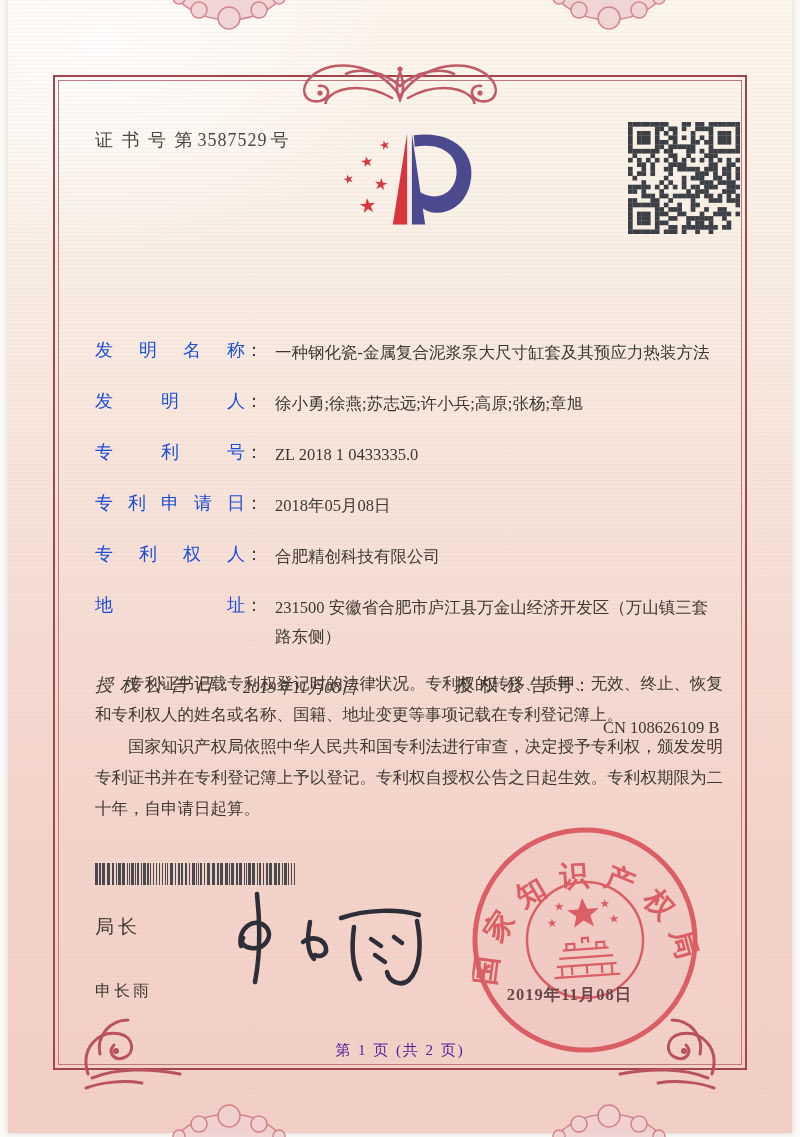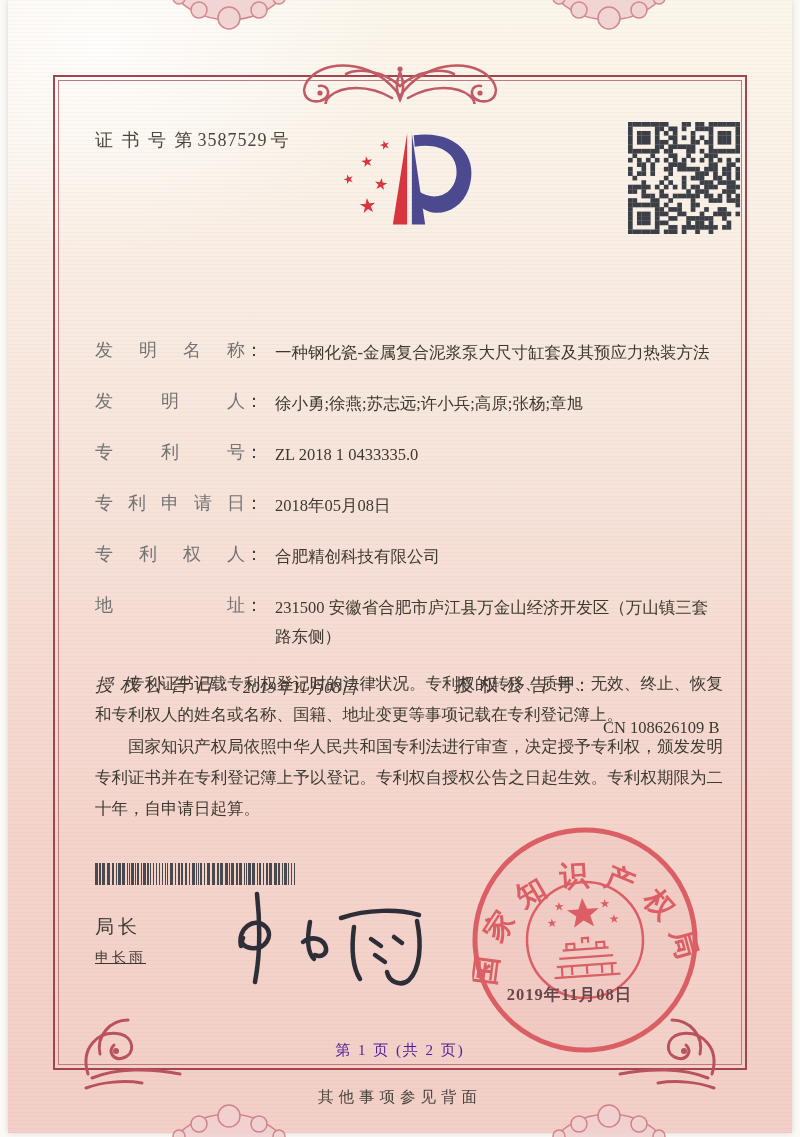--- a/index.html
+++ b/index.html
@@ -29,38 +29,38 @@
     left:0;top:244px;width:100%;margin:0;text-align:center;
     font-size:40px;font-weight:700;color:#3e3e41;
     letter-spacing:27px;padding-left:27px;box-sizing:border-box;
   }
 
   .fields{left:95px;top:338px;width:625px;}
   .frow{display:flex;align-items:flex-start;margin-bottom:22px;color:#3f3a32;}
   .flabel{
     display:inline-block;width:150px;flex:0 0 150px;
     text-align:justify;text-align-last:justify;
-    font-size:18px;color:#737373;
+    font-size:18px;color:#1d4ed8;
   }
   .fcolon{font-size:18px;flex:0 0 auto;color:#423c33;}
   .fvalue{margin-left:12px;width:470px;font-size:16.5px;line-height:29px;color:#3c3830;}
   .grant-row{position:relative;height:26px;}
   .gpair{position:absolute;top:0;display:flex;align-items:flex-start;}
   .gpair .flabel2{display:inline-block;width:118px;flex:0 0 118px;text-align:justify;text-align-last:justify;font-size:18px;color:#423c33;}
   .g1{left:0;font-style:italic;} .g2{left:360px;}
 
   .paras{left:95px;top:668px;width:628px;color:#3e3a32;}
   .paras p{margin:0 0 1px 0;font-size:16.5px;line-height:31px;text-indent:2em;text-align:justify;}
 
   .barcode{left:95px;top:863px;width:210px;height:22px;display:flex;align-items:stretch;}
   .barcode span{display:block;background:#4a494d;}
 
   .officer{left:95px;color:#3c3832;}
   .officer-title{top:914px;font-size:19px;letter-spacing:4px;font-family:Liberation Serif, serif;}
-  .officer-name{top:949px;font-size:14px;letter-spacing:3px;text-decoration:underline;}
+  .officer-name{top:981px;font-size:16px;letter-spacing:3px;}
 
   .sig{left:213px;top:884px;}
 
   .seal{left:470px;top:825px;width:230px;height:230px;transform:rotate(-4deg);opacity:0.92;}
   .seal-date{left:492px;top:984px;width:155px;text-align:center;font-size:16.5px;color:#69464a;letter-spacing:1px;font-weight:600;}
 
   .page-no{left:0;top:1041px;width:100%;text-align:center;font-size:15px;color:#4c1d95;letter-spacing:2px;}
   .back-note{left:0;top:1087px;width:100%;text-align:center;font-size:15.5px;color:#4a453d;letter-spacing:5px;}
 
   .lace{opacity:0.9;}
@@ -656,14 +656,13 @@
         <path d="M92,124 h46 M88,132 h54 M85,140 h60"></path>
         <path d="M96,124 v-6 h8 v6 M134,124 v-6 h-8 v6 M112,118 v-5 h6 v5"></path>
         <path d="M90,140 v11 M140,140 v11 M100,140 v9 M115,140 v9 M130,140 v9"></path>
         <path d="M82,151 h66"></path>
       </g>
     </g>
   </svg>
   <div class="abs z4 seal-date">2019年11月08日</div>
 
   <div class="abs z3 page-no">第 1 页 (共 2 页)</div>
-  <div class="abs z3 back-note">其他事项参见背面</div>
 </div>
 
 </body></html>

